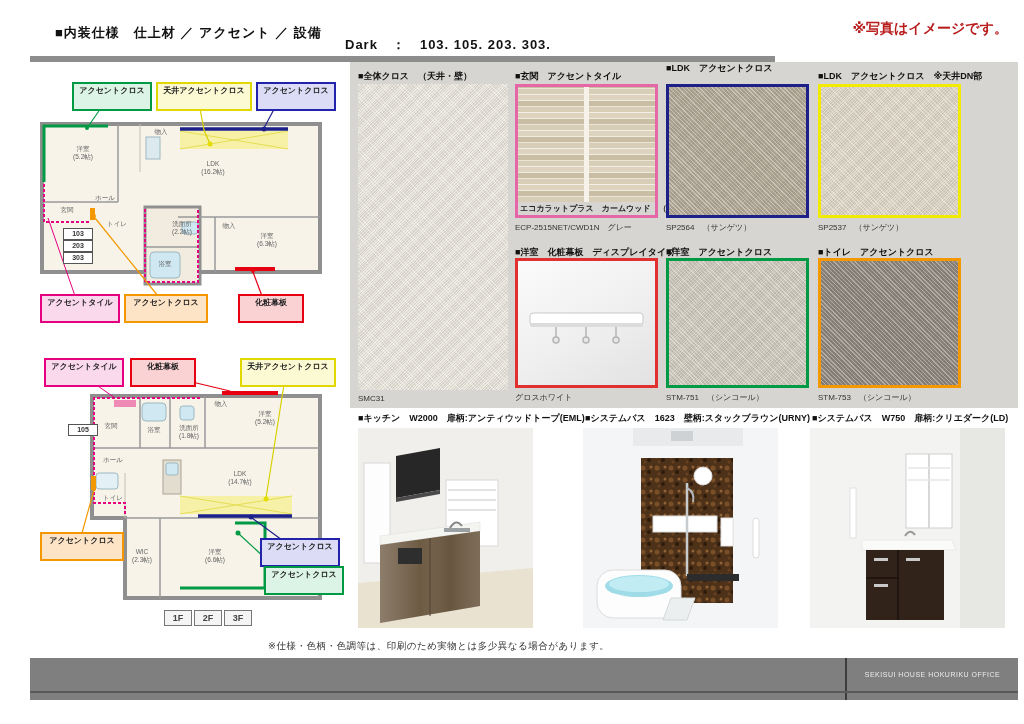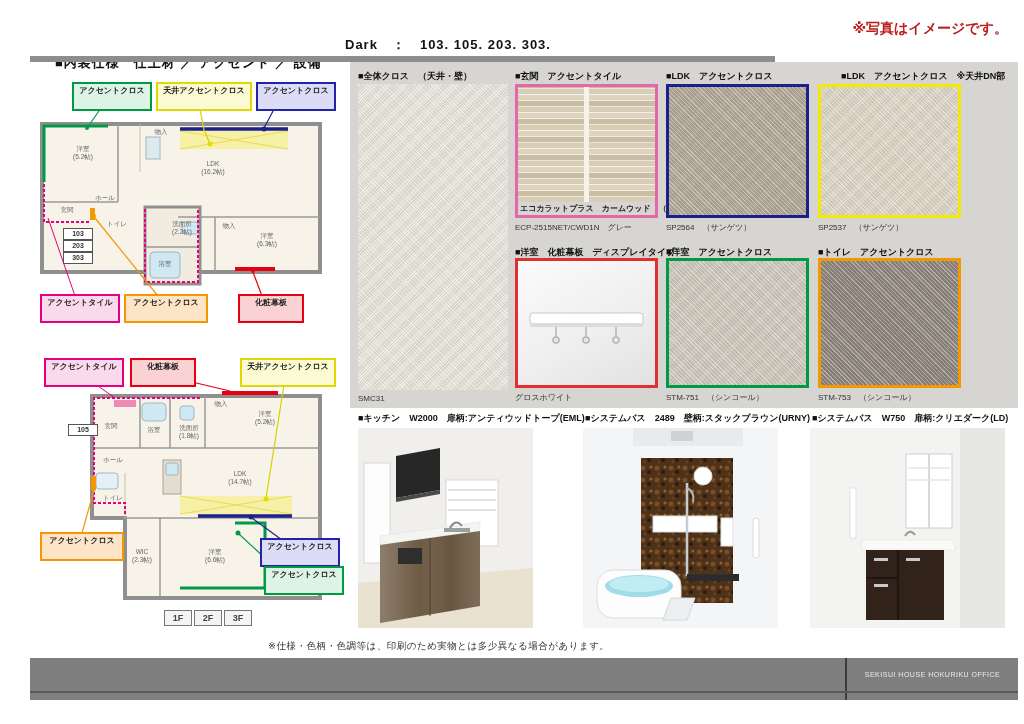--- a/index.html
+++ b/index.html
@@ -1,21 +1,21 @@
 <!DOCTYPE html>
 <html><head>
 <meta charset="utf-8">
 <style>
   html,body{margin:0;padding:0;}
   body{width:1024px;height:724px;position:relative;background:#ffffff;
        font-family:"Liberation Sans","DejaVu Sans",sans-serif;overflow:hidden;color:#111;}
   .abs{position:absolute;}
 
   
-  .hd-title{left:55px;top:54px;font-size:13px;font-weight:bold;letter-spacing:1px;text-align:center;}
+  .hd-title{left:55px;top:24px;font-size:13px;font-weight:bold;letter-spacing:1px;text-align:center;}
   .hd-spec{left:345px;top:36px;font-size:13px;font-weight:bold;letter-spacing:1px;}
   .hd-bar{left:30px;top:56px;width:745px;height:6px;background:#8d8d8d;}
   .hd-note{right:16px;top:20px;font-size:14px;font-weight:bold;color:#b91c1c;}
 
   
   .panel{left:350px;top:62px;width:668px;height:346px;background:#d7d5d1;}
   .mt{position:absolute;font-size:9px;font-weight:bold;color:#111;white-space:nowrap;}
   .cap{position:absolute;font-size:8px;color:#333;white-space:nowrap;}
   .sw{position:absolute;box-sizing:border-box;}
   .tx{background-image:
@@ -188,22 +188,22 @@
   <div class="tag" style="left:38px;top:76px;">105</div>
 
   <div class="fbtn" style="left:134px;top:262px;">1F</div>
   <div class="fbtn" style="left:164px;top:262px;">2F</div>
   <div class="fbtn" style="left:194px;top:262px;">3F</div>
 </div>
 
 <div class="abs panel">
   <div class="mt" style="left:8px;top:8px;">■全体クロス　（天井・壁）</div>
   <div class="mt" style="left:165px;top:8px;">■玄関　アクセントタイル</div>
-  <div class="mt" style="left:316px;top:8px;">■LDK　アクセントクロス</div>
-  <div class="mt" style="left:468px;top:8px;margin-left:23px;">■LDK　アクセントクロス　※天井DN部</div>
+  <div class="mt" style="left:316px;top:0;">■LDK　アクセントクロス</div>
+  <div class="mt" style="left:468px;top:8px;">■LDK　アクセントクロス　※天井DN部</div>
 
   <div class="sw tx sw-overall" style="left:8px;top:22px;width:150px;height:306px;"></div>
   <div class="cap" style="left:8px;top:332px;">SMC31</div>
 
   <div class="sw tilebox" style="left:165px;top:22px;width:143px;height:134px;">
     <div class="tile-img"></div>
     <div class="tile-cap">エコカラットプラス　カームウッド　（LIXIL）</div>
   </div>
   <div class="cap" style="left:165px;top:160px;">ECP-2515NET/CWD1N　グレー</div>
 
@@ -235,21 +235,21 @@
   <div class="cap" style="left:165px;top:330px;">グロスホワイト</div>
 
   <div class="sw tx sw-green" style="left:316px;top:196px;width:143px;height:130px;"></div>
   <div class="cap" style="left:316px;top:330px;">STM-751　（シンコール）</div>
 
   <div class="sw tx sw-orange" style="left:468px;top:196px;width:143px;height:130px;"></div>
   <div class="cap" style="left:468px;top:330px;">STM-753　（シンコール）</div>
 </div>
 
 <div class="eq-label" style="left:358px;top:412px;">■キッチン　W2000　扉柄:アンティウッドトープ(EML)</div>
-<div class="eq-label" style="left:585px;top:412px;">■システムバス　2489　壁柄:スタックブラウン(URNY)</div>
+<div class="eq-label" style="left:585px;top:412px;">■システムバス　1623　壁柄:スタックブラウン(URNY)</div>
 <div class="eq-label" style="left:812px;top:412px;">■システムバス　W750　扉柄:クリエダーク(LD)</div>
 
 <div class="photo" style="left:358px;width:175px;">
   <svg width="175" height="200" viewBox="0 0 175 200">
     <rect width="175" height="200" fill="#f1efec"></rect>
     <polygon points="0,155 175,140 175,200 0,200" fill="#e9e2d1"></polygon>
     <rect x="6" y="35" width="26" height="100" fill="#fdfdfd" stroke="#d8d8d8"></rect>
     <rect x="88" y="52" width="52" height="66" fill="#ffffff" stroke="#d8d8d8"></rect>
     <g stroke="#e2e2e2" stroke-width="2">
         <line x1="90" y1="62" x2="138" y2="62"></line>

